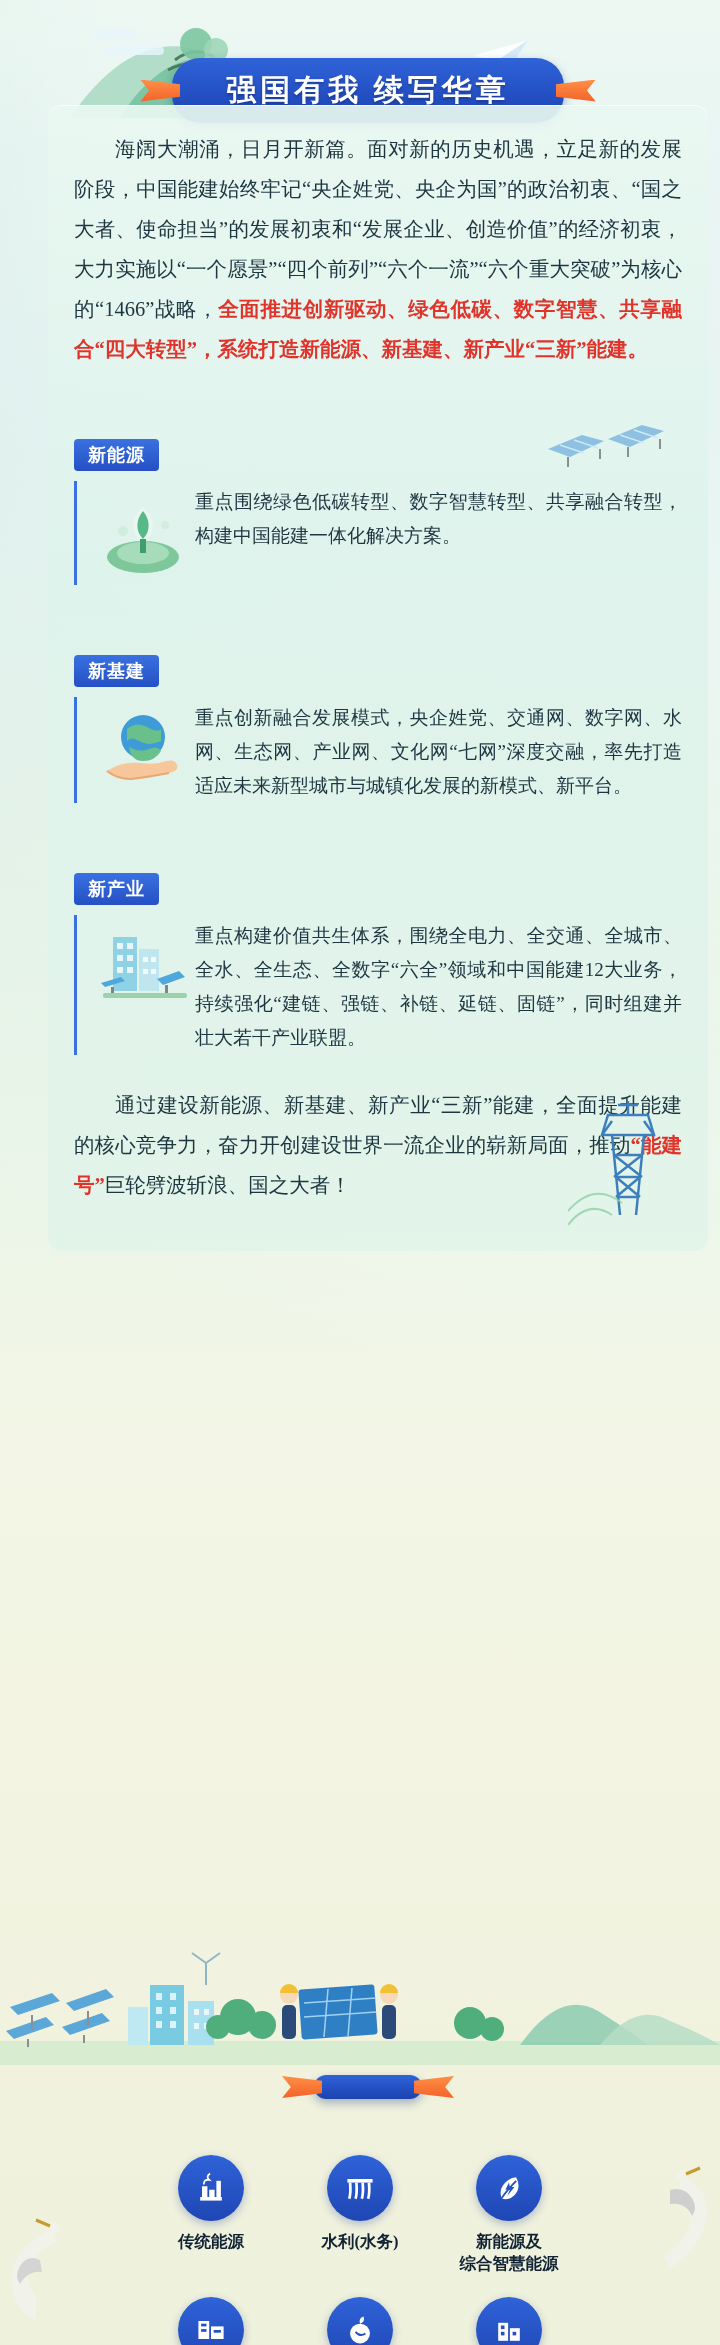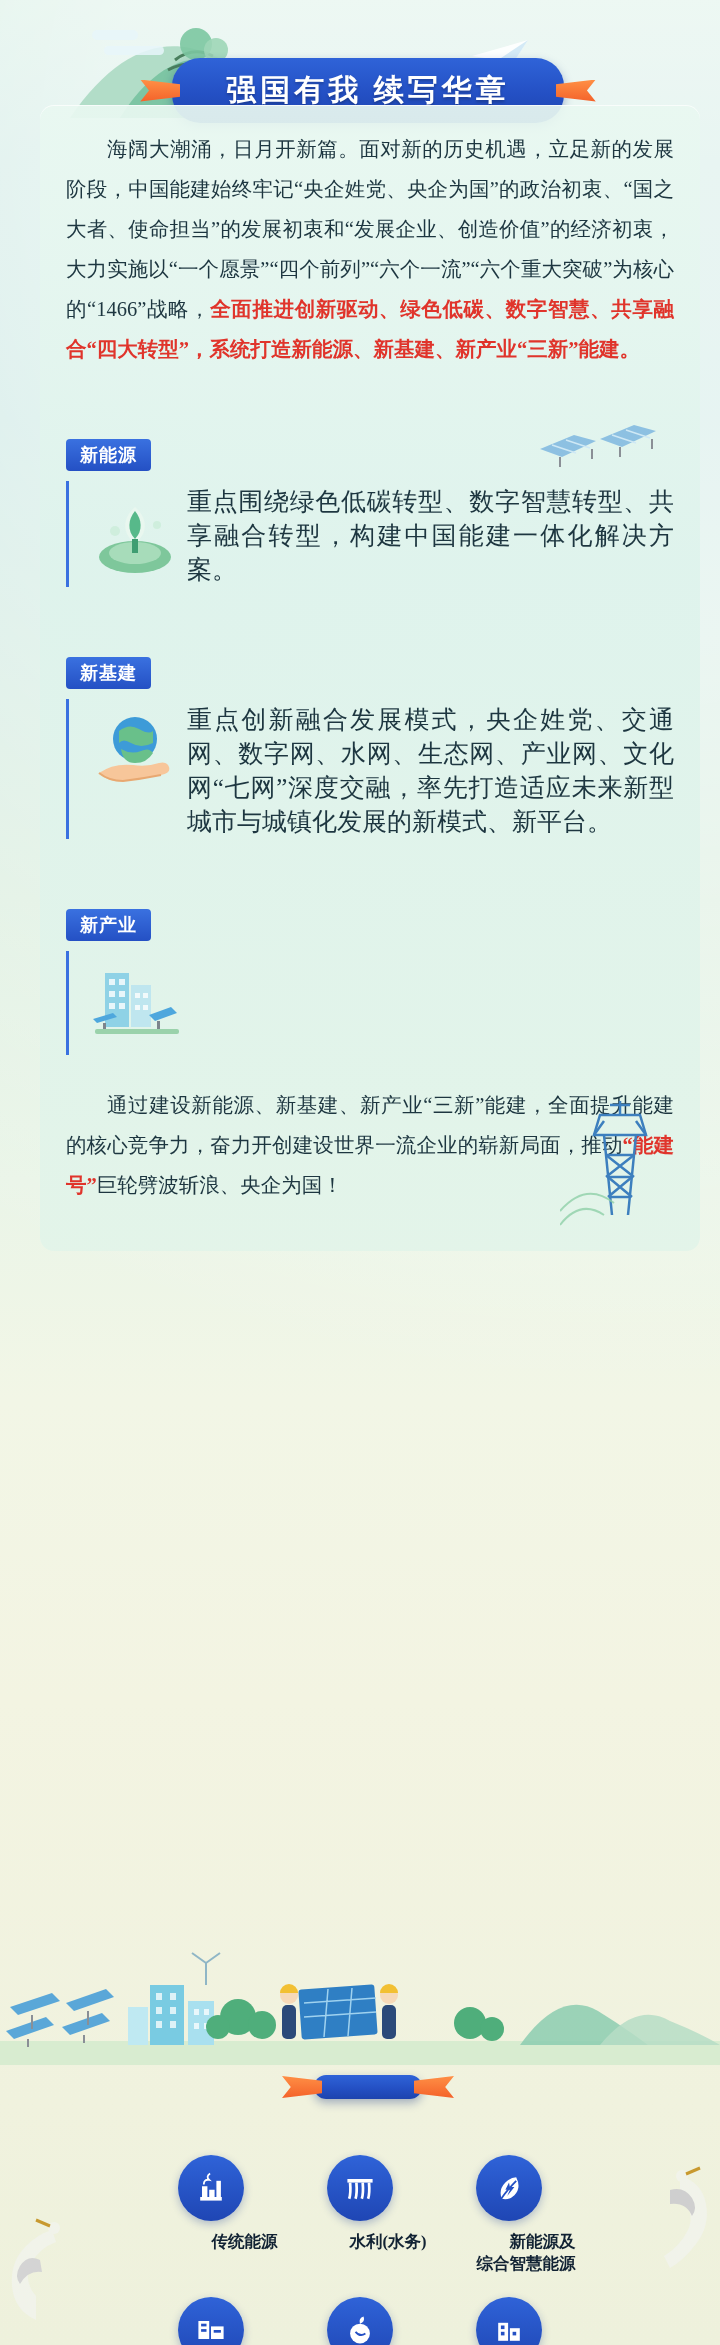--- a/index.html
+++ b/index.html
@@ -20,21 +20,21 @@
 
   
   .deco{position:absolute;pointer-events:none;}
 
   .top-hill{top:0;left:0;width:720px;height:120px;}
   .paper-plane{top:36px;left:470px;width:60px;height:40px;}
 
   
   .card{
     position:absolute;
-    top:105px;left:40px;width:660px;
+    top:105px;left:48px;width:660px;
     border-radius:14px;
     background:linear-gradient(180deg,rgba(233,248,241,.92) 0%,rgba(222,243,236,.92) 40%,rgba(226,244,233,.92) 100%);
     box-shadow:0 1px 0 rgba(255,255,255,.7) inset;
     padding:24px 26px 40px 26px;
     box-sizing:border-box;
   }
 
   
   .banner-wrap{
     position:absolute;left:8px;width:720px;text-align:center;
@@ -89,21 +89,21 @@
   .sec-body{
     display:flex;align-items:flex-start;margin-top:10px;
     border-left:3px solid #3a71e0;
     padding-left:14px;
   }
   .sec-icon{
     width:104px;min-width:104px;height:104px;
     display:flex;align-items:center;justify-content:center;
   }
   .sec-text{
-    font-size:25px;line-height:34px;color:#1d3640;text-align:justify;
+    font-size:19px;line-height:34px;color:#1d3640;text-align:justify;
     font-family:"Liberation Serif","DejaVu Serif",serif;
     padding-top:4px;
   }
 
   
   .closing{margin-top:30px;}
 
   
   .city-strip{
     position:absolute;left:0;top:1945px;width:720px;height:120px;
@@ -111,21 +111,21 @@
 
   
   .grid-wrap{
     position:absolute;left:0;top:2155px;width:720px;
   }
   .grid{
     display:flex;flex-wrap:wrap;justify-content:center;
     width:560px;margin:0 auto;
   }
   .cell{
-    width:133px;margin:0 8px 22px 8px;text-align:right;
+    width:133px;margin:0 8px 22px 8px;text-align:center;
   }
   .circle{
     width:66px;height:66px;margin:0 auto 10px auto;border-radius:50%;
     background:linear-gradient(180deg,#2f63d8,#1f46b4);
     display:flex;align-items:center;justify-content:center;
     box-shadow:0 3px 8px rgba(25,60,150,.3);
   }
   .cell-label{
     font-size:16.5px;line-height:22px;color:#123;font-weight:bold;
     font-family:"Liberation Serif","DejaVu Serif",serif;
@@ -247,24 +247,25 @@
               <rect x="50" y="52" width="5" height="5"></rect>
                 <rect x="58" y="52" width="5" height="5"></rect>
             </g>
             <path d="M64,62 L86,54 L92,60 L70,68 Z" fill="#4ea7dd"></path>
             <path d="M8,66 L28,60 L32,64 L12,70 Z" fill="#4ea7dd"></path>
             <rect x="72" y="68" width="3" height="8" fill="#7d858c"></rect>
             <rect x="18" y="70" width="3" height="8" fill="#7d858c"></rect>
             <rect x="10" y="76" width="84" height="5" rx="2" fill="#9ad2ab"></rect>
           </svg>
         </div>
-      </div>
-    </div>
-
-    <p class="para closing"><span>通过建设新能源、新基建、新产业“三新”能建，全面提升能建的核心竞争力，奋力开创建设世界一流企业的崭新局面，推动</span><span class="hl">“能建号”</span><span>巨轮劈波斩浪、央企为国！</span></p>
+        <div class="sec-text">重点构建价值共生体系，围绕全电力、全交通、全城市、全水、全生态、全数字“六全”领域和中国能建12大业务，持续强化“建链、强链、补链、延链、固链”，同时组建并壮大若干产业联盟。</div>
+      </div>
+    </div>
+
+    <p class="para closing"><span>通过建设新能源、新基建、新产业“三新”能建，全面提升能建的核心竞争力，奋力开创建设世界一流企业的崭新局面，推动</span><span class="hl">“能建号”</span><span>巨轮劈波斩浪、国之大者！</span></p>
 
     <svg class="deco" style="right:20px;bottom:16px;width:120px;height:150px;" viewBox="0 0 120 150">
       <g stroke="#3d7fbe" stroke-width="2.5" fill="none">
         <path d="M40,30 L80,30 L86,50 L34,50 Z"></path>
         <path d="M44,50 L52,130 M76,50 L68,130"></path>
         <path d="M46,70 L74,70 M48,92 L72,92 M50,112 L70,112"></path>
         <path d="M46,70 L74,92 M74,70 L46,92 M48,92 L72,112 M72,92 L48,112"></path>
         <path d="M34,50 L44,36 M86,50 L76,36"></path>
         <path d="M60,30 L60,16 M50,20 L70,20"></path>
       </g>

